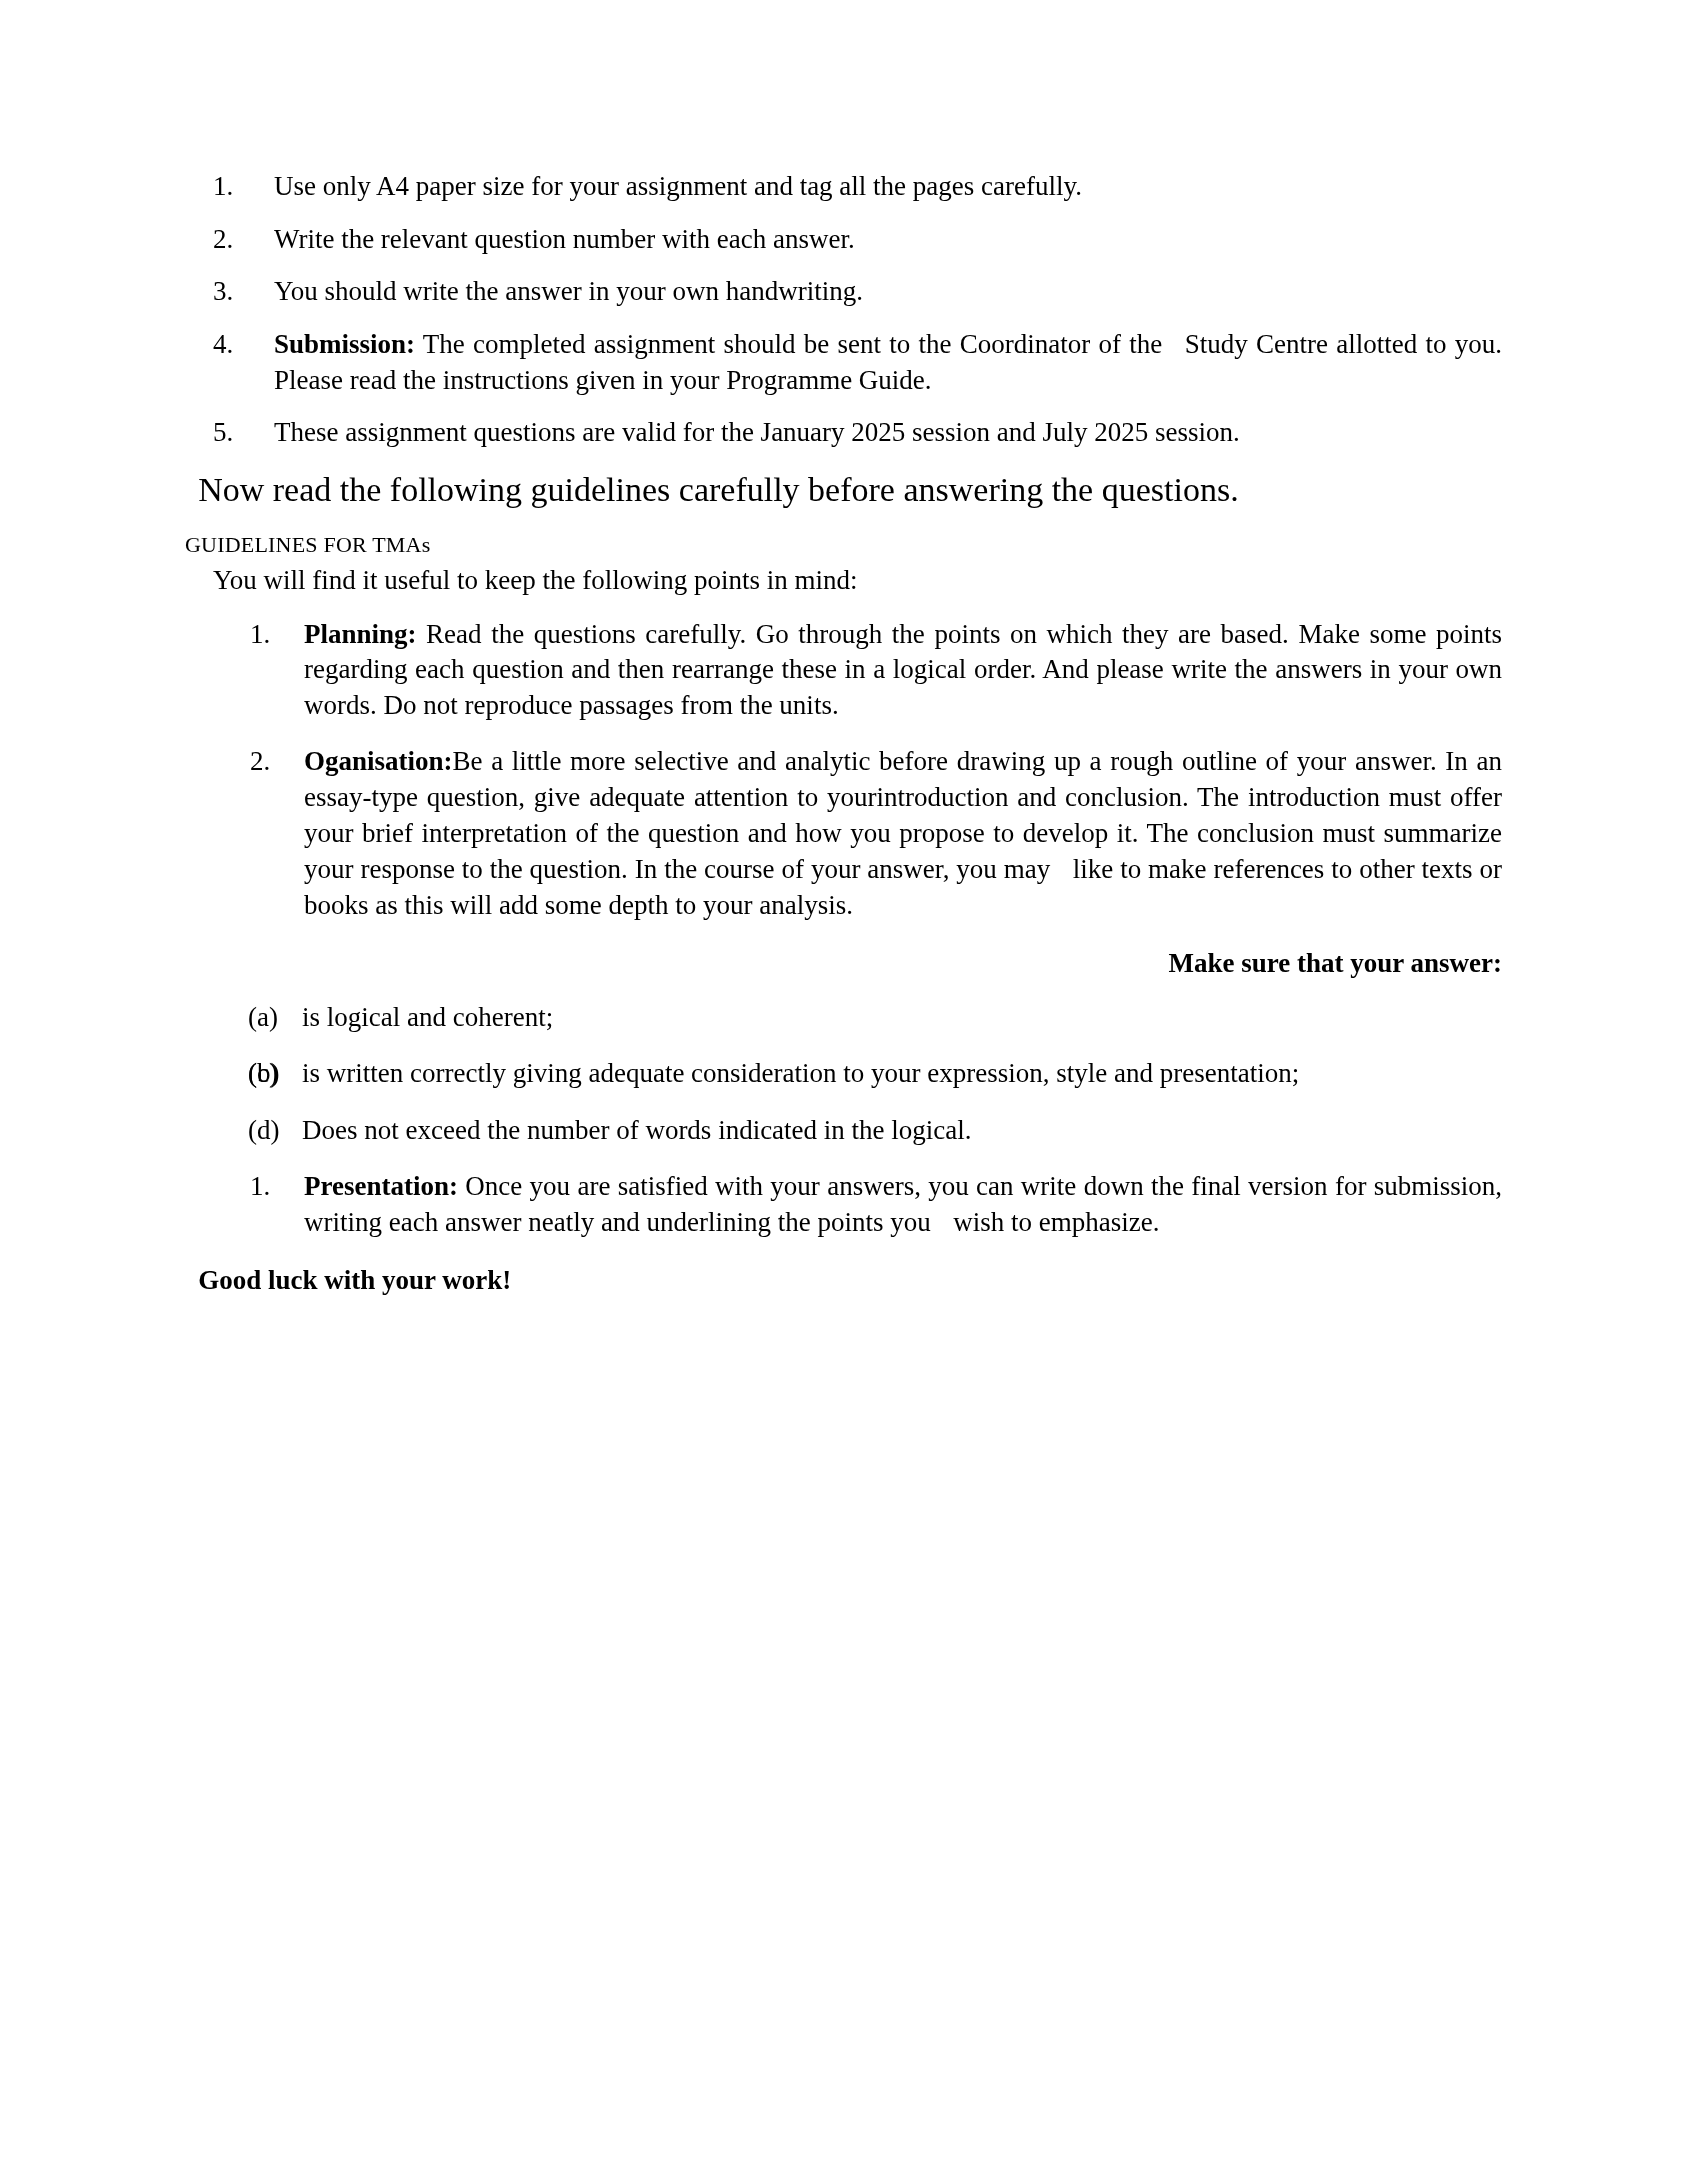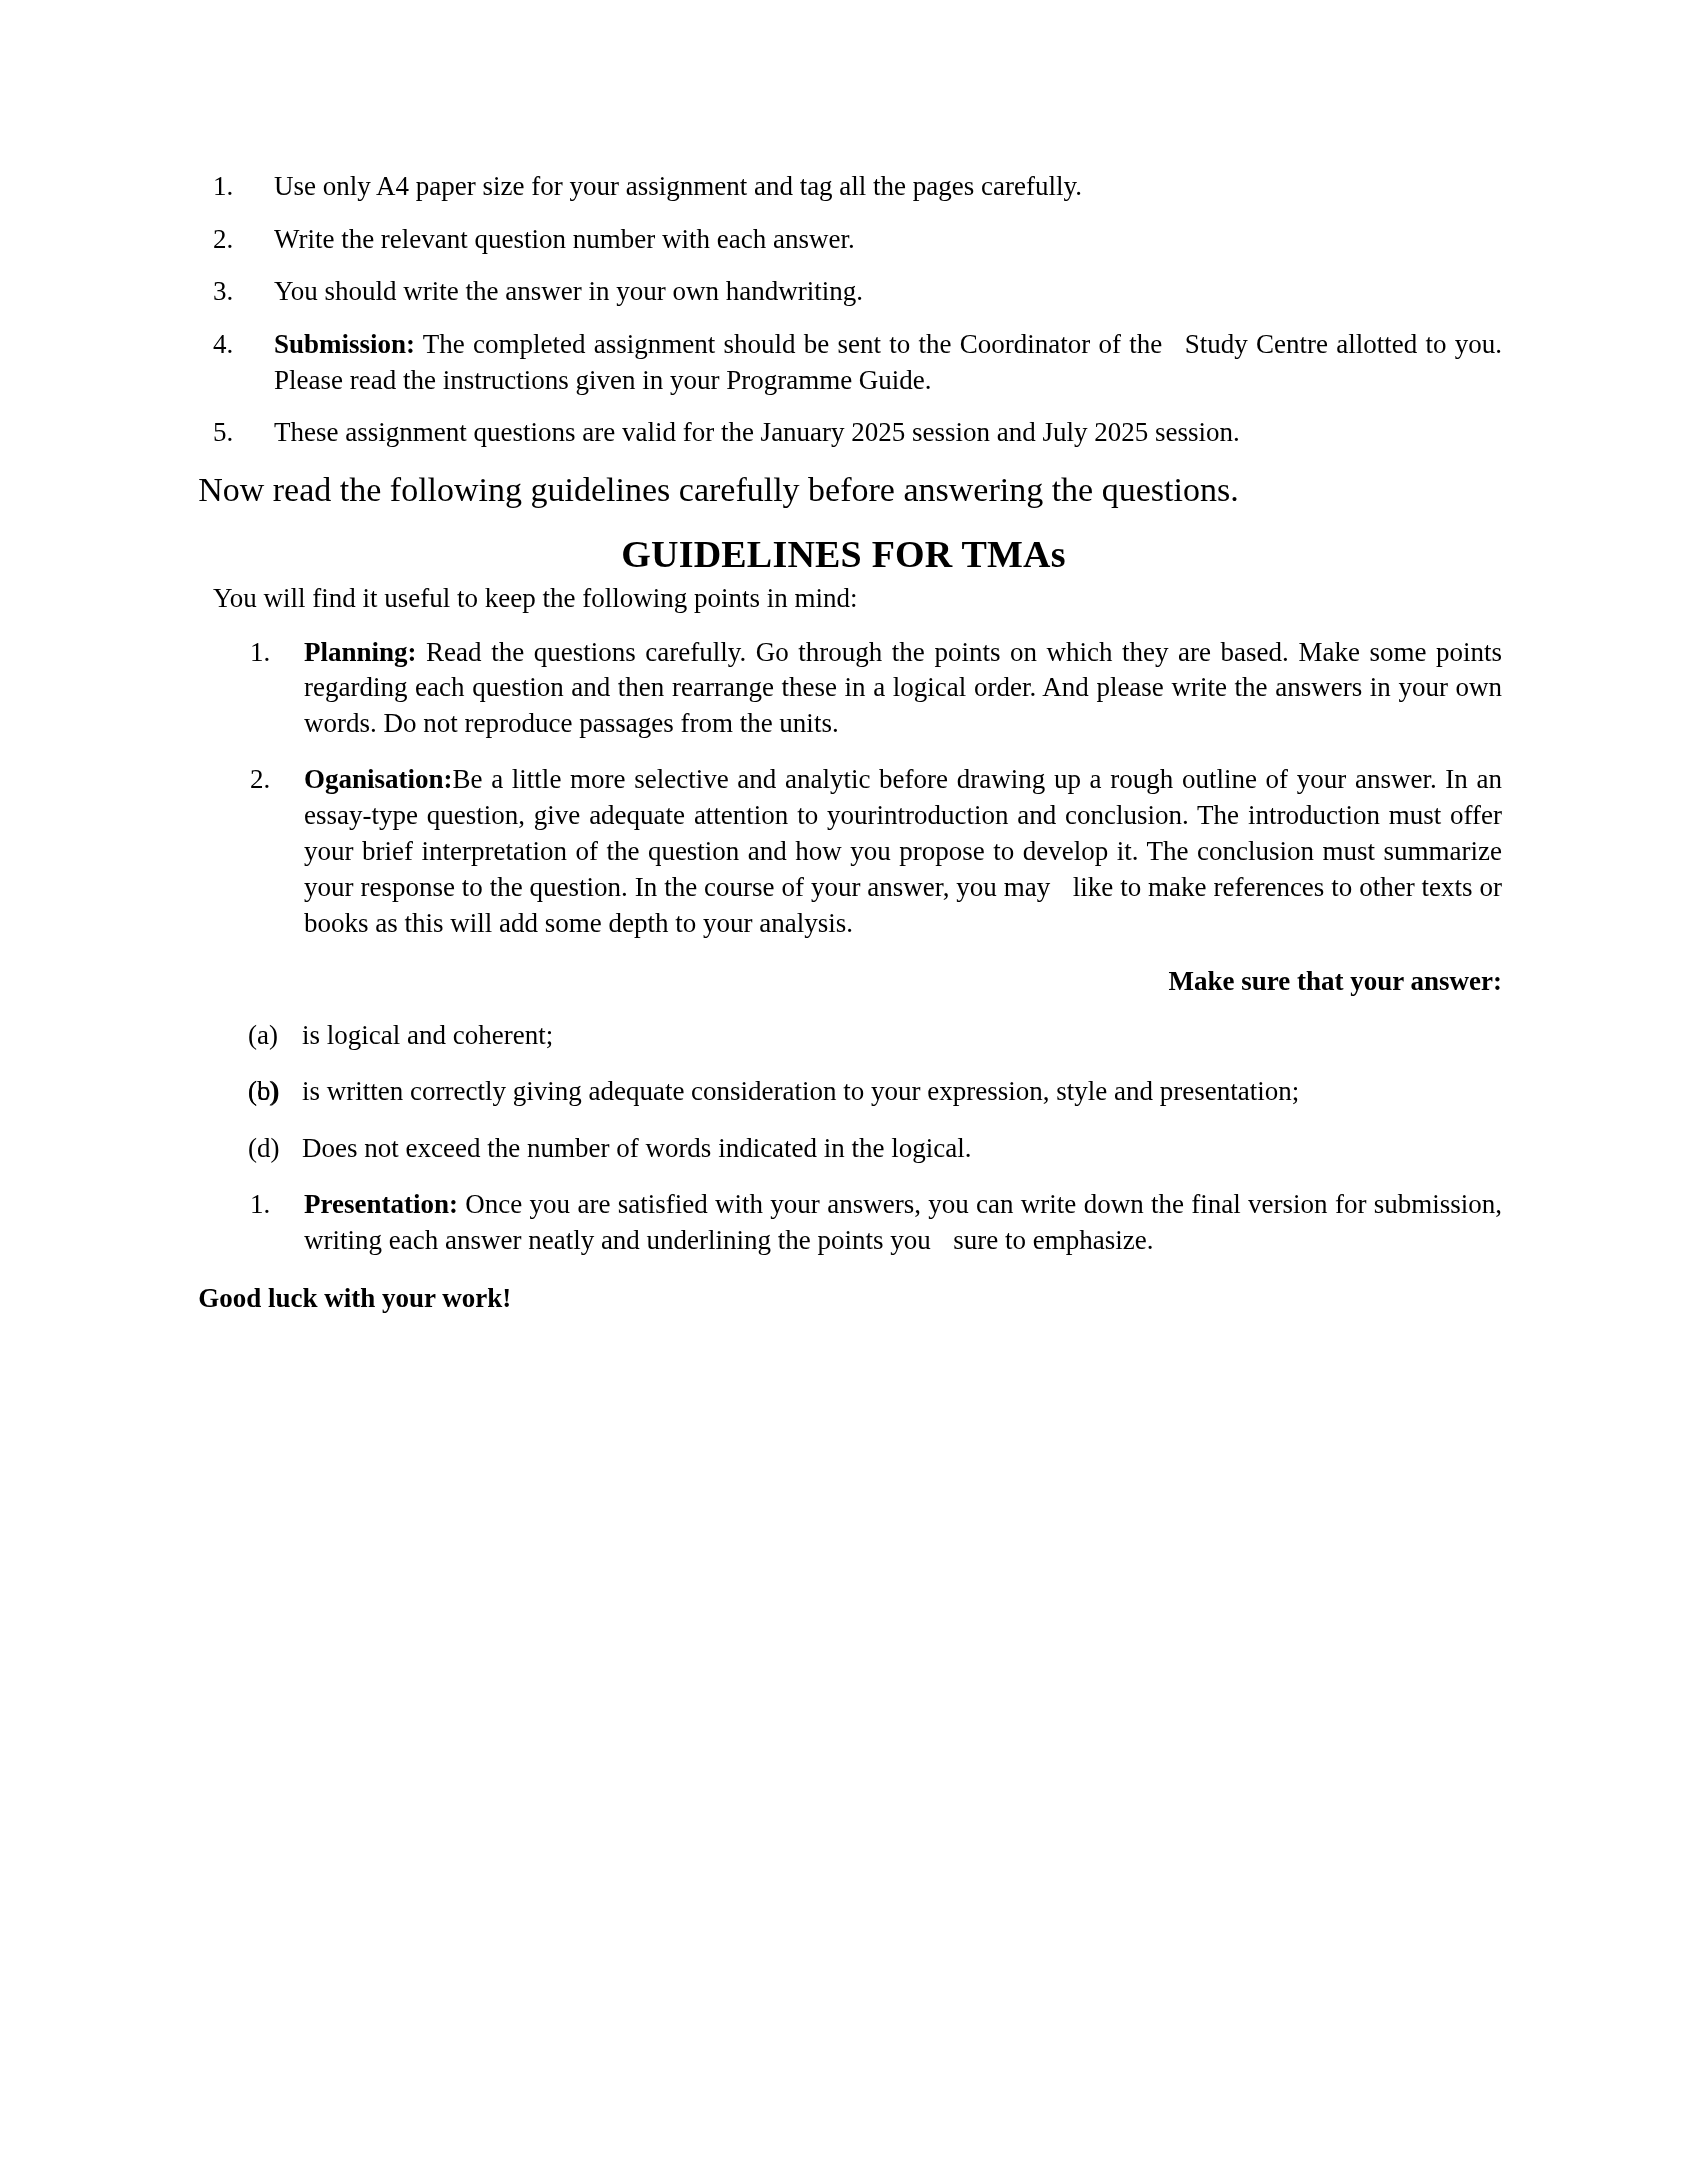--- a/index.html
+++ b/index.html
@@ -53,23 +53,23 @@
     font-size: 27px;
   }
 
   .now-read {
     margin: 17px 0 0 13.2px;
     font-size: 34px;
     line-height: 1.30;
   }
 
   .guidelines-heading {
-    text-align: center;
-    font-size: 38px;
-    font-weight: bold;
+    text-align: left;
+    font-size: 22px;
+    font-weight: normal;
     margin: 20px 0 0 0;
     letter-spacing: 0.2px;
   }
 
   .useful {
     margin: 5px 0 0 28px;
     font-size: 27px;
     line-height: 1.30;
   }
 
@@ -237,21 +237,21 @@
       <li>
         <span class="marker">(d)</span>
         <span>Does not exceed the number of words indicated in the logical.</span>
       </li>
     </ol>
 
     <ol class="pres-list">
       <li>
         <span class="marker">1.</span>
         <span class="bold">Presentation:</span>
-        <span>Once you are satisfied with your answers, you can write down the final version for submission, writing each answer neatly and underlining the points you</span><span class="gap"></span><span>sure to emphasize.</span>
+        <span>Once you are satisfied with your answers, you can write down the final version for submission, writing each answer neatly and underlining the points you</span><span class="gap"></span><span>wish to emphasize.</span>
       </li>
     </ol>
 
 
     <p class="goodluck">Good luck with your work!</p>
 
   </div>
 </div>
 
 

